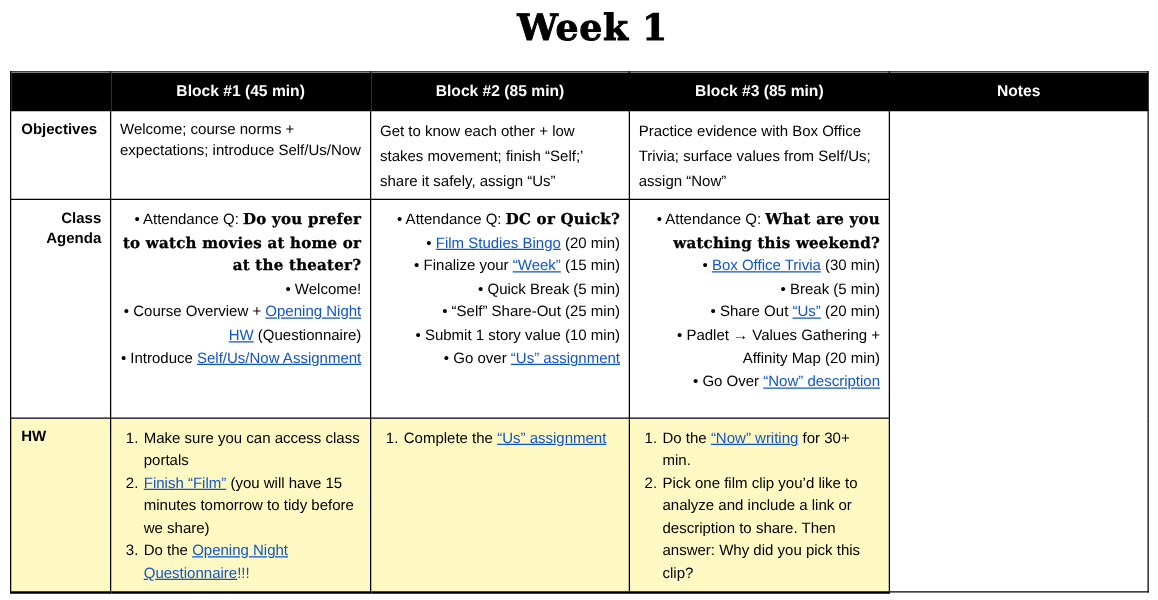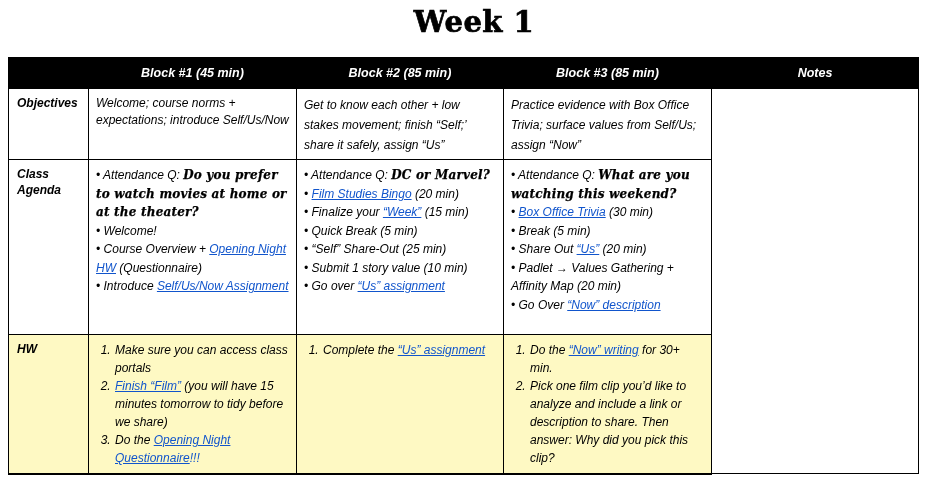--- a/index.html
+++ b/index.html
@@ -6,27 +6,27 @@
   body{width:926px;height:480px;position:relative;overflow:hidden;
        font-family:"Liberation Sans",sans-serif;color:#000;}
 
   .title{position:absolute;top:5px;left:0;width:926px;text-align:center;
          font-family:"DejaVu Serif",serif;font-weight:bold;font-size:29px;
          letter-spacing:.5px;padding-left:11px;-webkit-text-stroke:.7px #000;}
 
   table.sched{position:absolute;left:8px;top:57px;width:910px;
               border-collapse:collapse;table-layout:fixed;}
   .sched th,.sched td{border:1px solid #000;vertical-align:top;
-                      font-size:12px;overflow:hidden;font-style:italic;}
+                      font-size:12px;overflow:hidden;}
   .sched th{background:#000;color:#fff;height:30px;vertical-align:middle;
             text-align:center;font-weight:bold;font-size:12.5px;padding:0;}
   .sched td{padding:6px 7px 4px 7px;}
 
   tr.r-objectives{height:69px;}
-  tr.r-agenda{height:175px;}
+  tr.r-agenda{height:175px;text-align:right;}
   tr.r-hw{height:139px;}
   tr.r-hw td{background:#fef9c3;border-bottom-width:2px;}
 
   td.label{font-weight:bold;line-height:16px;padding-left:8px;}
   td.notes{background:#fff;}
 
   .lh17{line-height:17px;}
   .lh20{line-height:20px;}
   .cell-lines .line{line-height:18.5px;}
 
@@ -68,21 +68,21 @@
   </tr>
   <tr class="r-agenda">
     <td class="label">Class Agenda</td>
     <td class="cell-lines">
           <div class="line"><span>• Attendance Q: </span><span class="s-q">Do you prefer to watch movies at home or at the theater?</span></div>
           <div class="line"><span>• Welcome!</span></div>
           <div class="line"><span>• Course Overview + </span><span class="s-link">Opening Night HW</span><span> (Questionnaire)</span></div>
           <div class="line"><span>• Introduce </span><span class="s-link">Self/Us/Now Assignment</span></div>
         </td>
     <td class="cell-lines">
-          <div class="line"><span>• Attendance Q: </span><span class="s-q">DC or Marvel?</span></div>
+          <div class="line"><span>• Attendance Q: </span><span class="s-q">DC or Quick?</span></div>
           <div class="line"><span>• </span><span class="s-link">Film Studies Bingo</span><span> (20 min)</span></div>
           <div class="line"><span>• Finalize your </span><span class="s-link">“Week”</span><span> (15 min)</span></div>
           <div class="line"><span>• Quick Break (5 min)</span></div>
           <div class="line"><span>• “Self” Share-Out (25 min)</span></div>
           <div class="line"><span>• Submit 1 story value (10 min)</span></div>
           <div class="line"><span>• Go over </span><span class="s-link">“Us” assignment</span></div>
         </td>
     <td class="cell-lines">
           <div class="line"><span>• Attendance Q: </span><span class="s-q">What are you watching this weekend?</span></div>
           <div class="line"><span>• </span><span class="s-link">Box Office Trivia</span><span> (30 min)</span></div>

